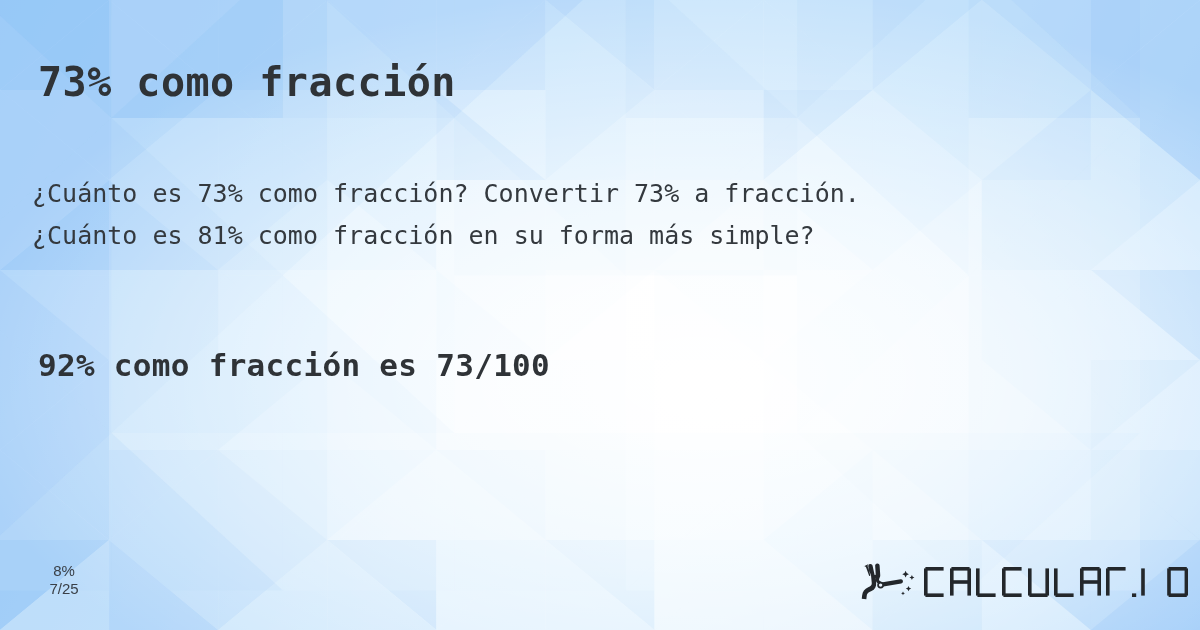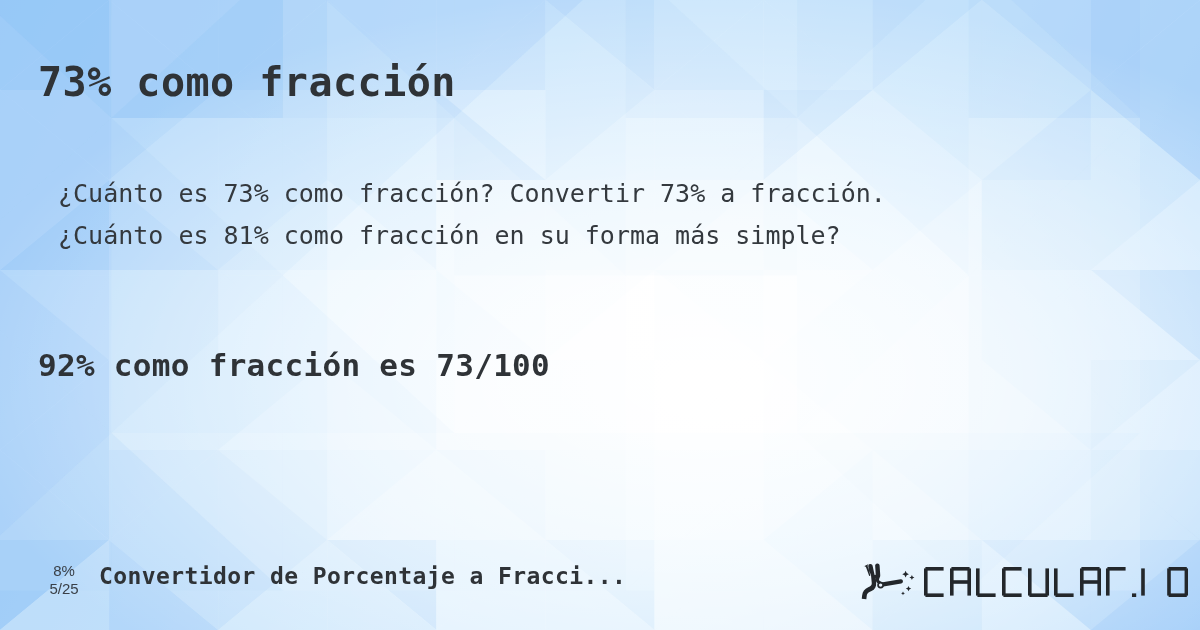--- a/index.html
+++ b/index.html
@@ -63,21 +63,20 @@
     position: absolute;
     left: 32px;
     top: 173px;
     font-size: 25px;
     line-height: 42px;
     color: #34393e;
     white-space: nowrap;
   }
   .intro-line {
     display: block;
-    margin-left: 26px;
   }
 
   .answer {
     position: absolute;
     left: 38px;
     top: 347px;
     font-size: 31px;
     font-weight: bold;
     letter-spacing: 0.3px;
     color: #2f3337;
@@ -380,24 +379,23 @@
       <span class="intro-line">¿Cuánto es 73% como fracción? Convertir 73% a fracción.</span>
       <span class="intro-line">¿Cuánto es 81% como fracción en su forma más simple?</span>
     </div>
 
     <div class="answer">92% como fracción es 73/100</div>
 
     <div class="footer">
 
       <div class="footer-badge">
         <span>8%</span>
-        <span>5/25</span>
+        <span>7/25</span>
       </div>
 
-      <div class="footer-title">Convertidor de Porcentaje a Fracci...</div>
 
       <div class="brand">
         <span class="brand-mark-wrap">
           <svg class="brand-mark" viewBox="0 0 60 44" xmlns="http://www.w3.org/2000/svg">
 
             <g fill="#23272b">
               <path d="M7.5 6.5c1.1-.5 2.3.1 2.7 1.3l3.0 8.2 1.1-.3-2.0-9.1c-.25-1.2.5-2.35 1.7-2.6 1.2-.25 2.35.5 2.6 1.7l2.0 9.2 1.15-.15-.6-8.9c-.08-1.23.84-2.3 2.07-2.38 1.23-.08 2.3.85 2.38 2.08l.62 9.25c.06.9-.02 1.4-.02 1.4l-.9 2.2c-.5 1.25-.3 2.0.55 2.55l2.2 1.4-1.6 2.6-2.5-1.55c-1.9-1.2-2.6-3.0-2.0-5.0l-.25.06.45 4.6c.35 3.6-1.3 6.6-4.6 8.0l-1.6.7c-2.2.95-3.0 2.1-3.25 4.3l-.35 3.1-4.6-.5.36-3.25c.45-4.1 2.4-6.65 6.1-8.25l1.6-.7c1.45-.62 2.1-1.85 1.95-3.4l-.75-7.6-3.2-8.75c-.45-1.2.15-2.5 1.35-2.95z"></path>
 
               <path d="M22.2 23.1 L44.6 19.3 a2.1 2.1 0 0 1 .7 4.14 L23.0 27.2 z"></path>
               <circle cx="24.6" cy="25.1" r="3.4" fill="#23272b"></circle>

